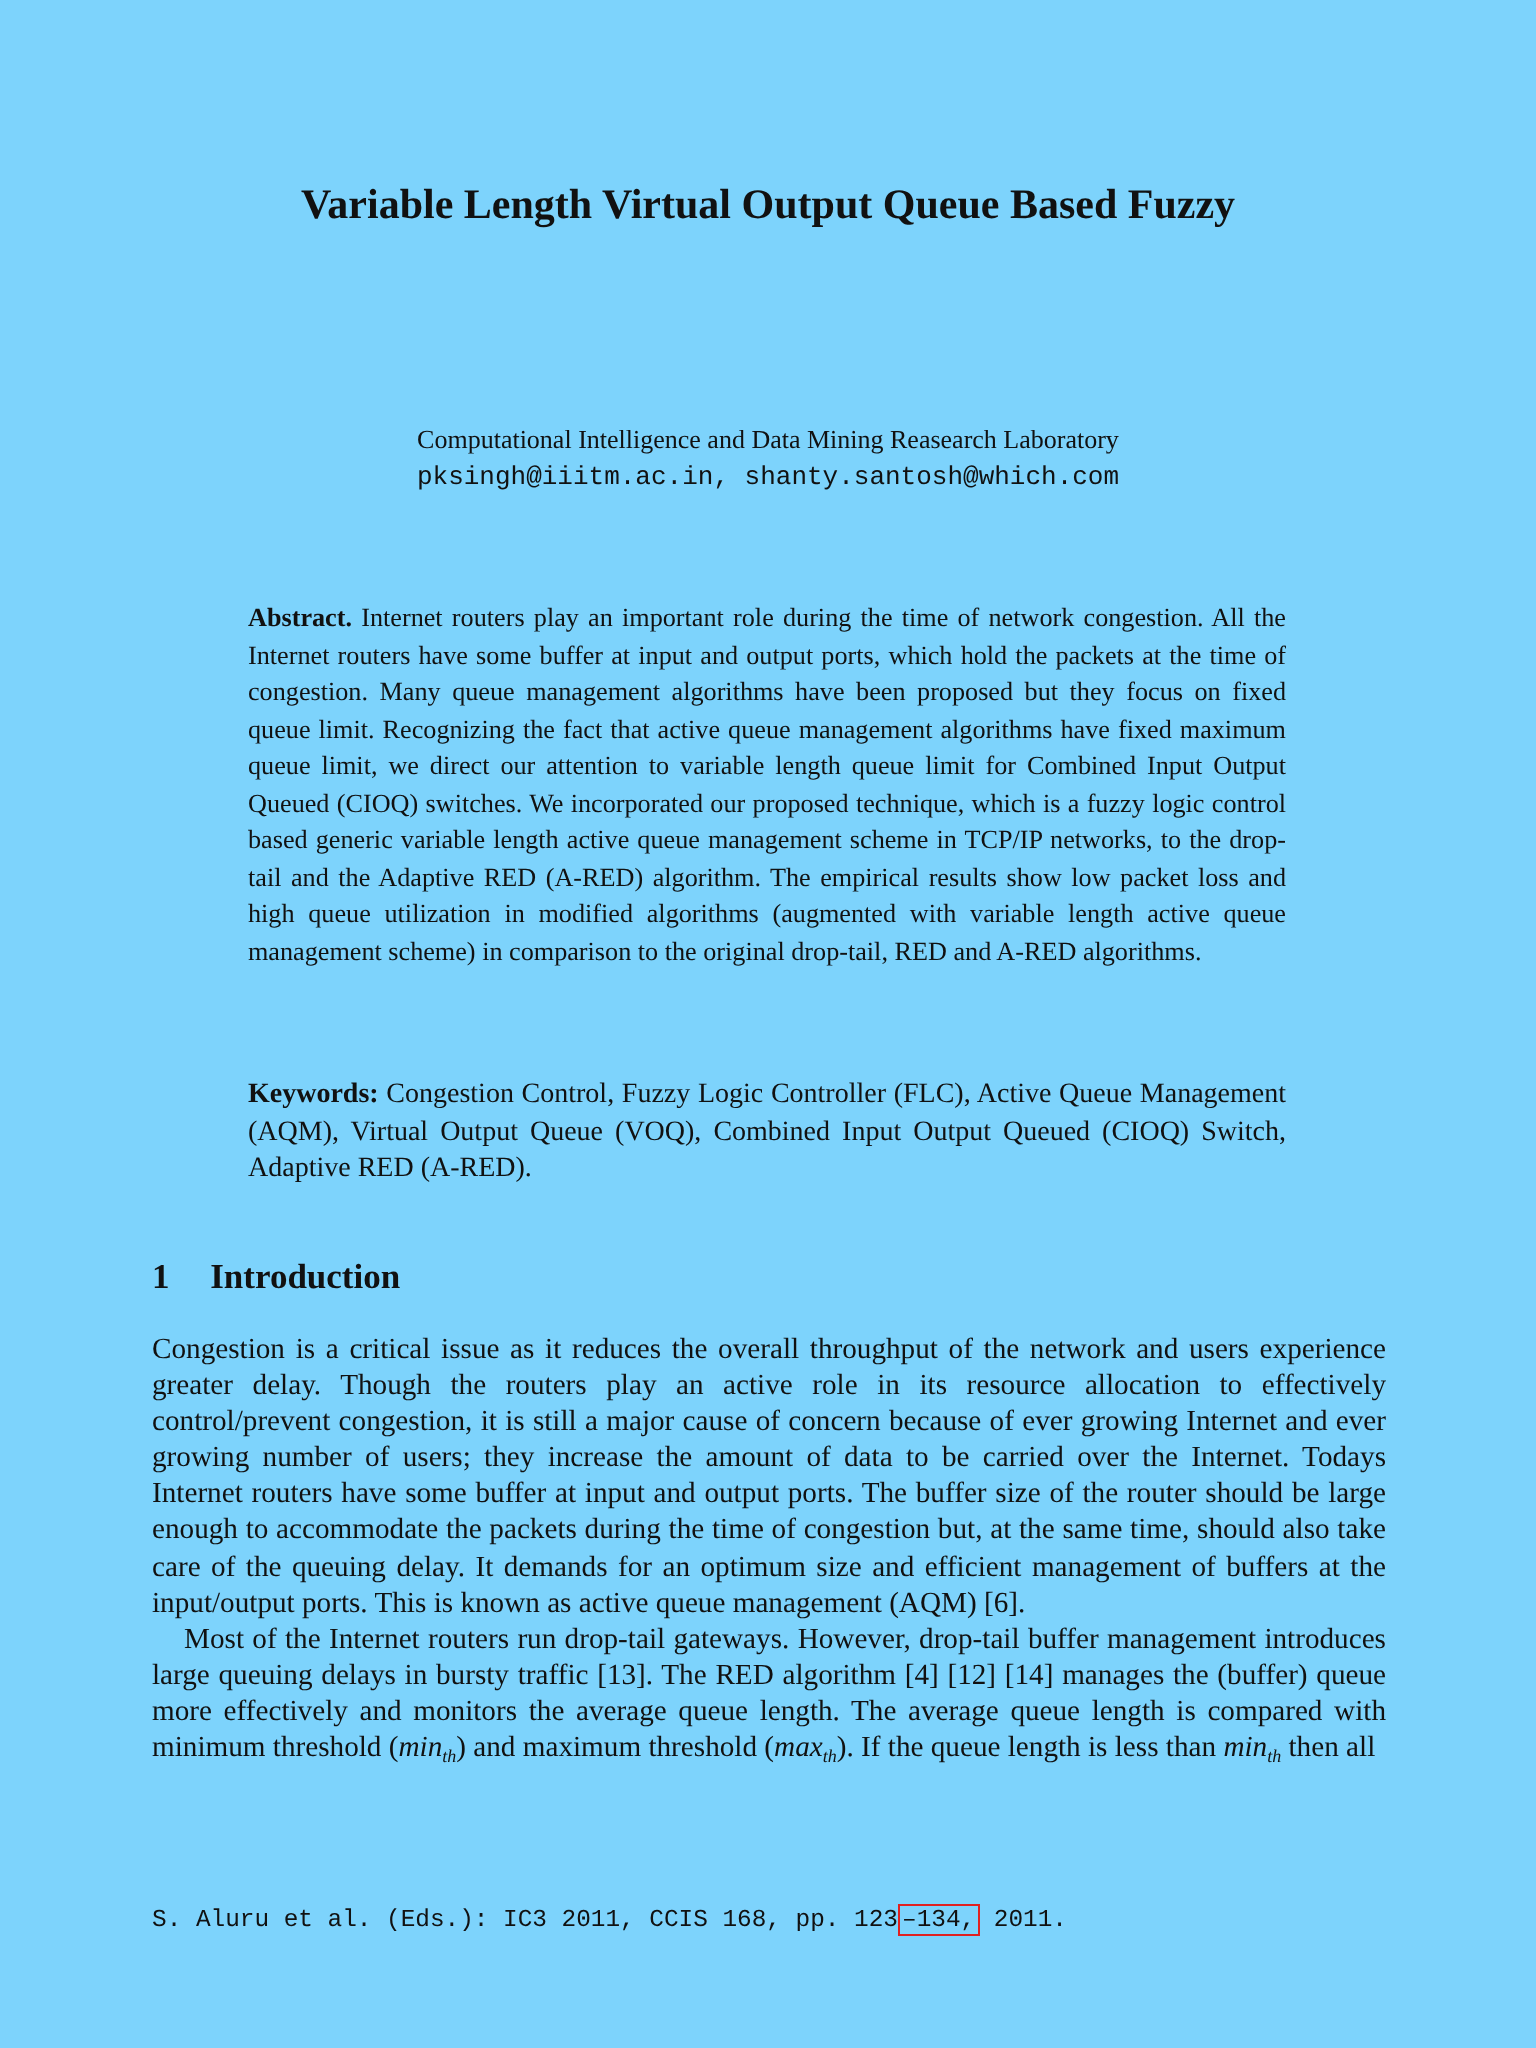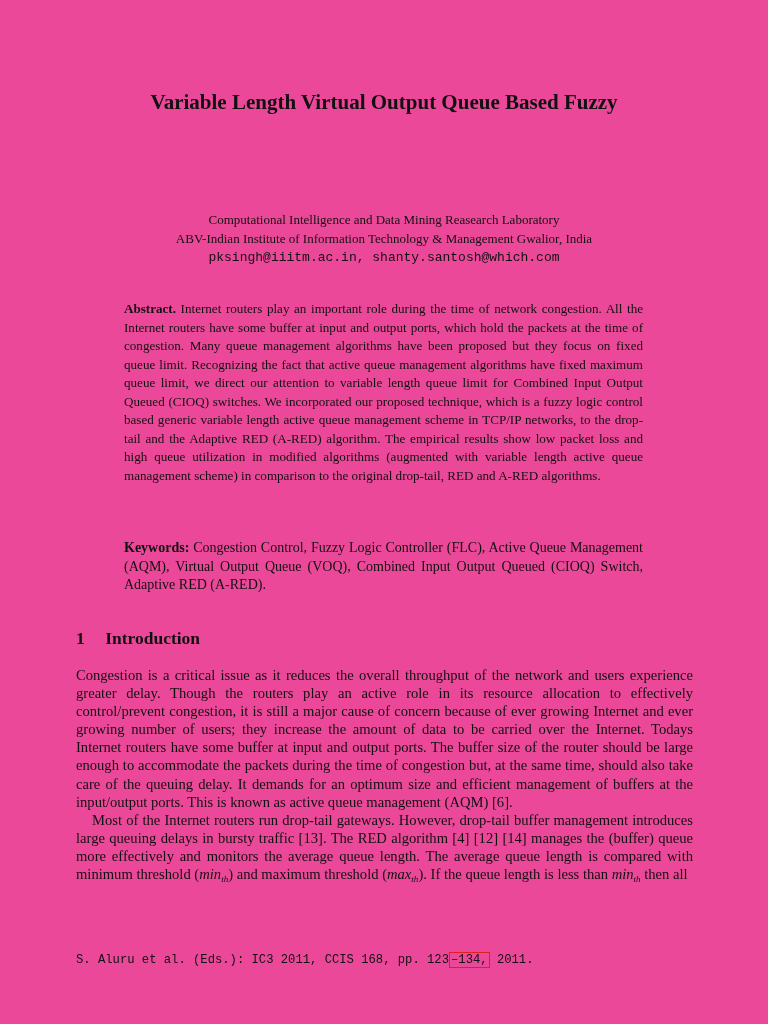--- a/index.html
+++ b/index.html
@@ -1,17 +1,17 @@
 <!DOCTYPE html>
 <html><head>
 <meta charset="utf-8">
 <style>
   html, body { margin: 0; padding: 0; background: #ffffff; }
   body { width: 768px; height: 1024px; position: relative; overflow: hidden; color: #111; font-family: "Liberation Serif", "DejaVu Serif", serif; }
-  .page { position: absolute; left: 0; top: 0; width: 768px; height: 1024px; background: #ec4899; }
+  .page { position: absolute; left: 0; top: 0; width: 768px; height: 1024px; background: #7dd3fc; }
   .title { position: absolute; left: 60px; width: 648px; top: 88px; text-align: center; font-weight: bold; font-size: 21px; line-height: 28px; }
   .authors { position: absolute; left: 60px; width: 648px; top: 175px; text-align: center; font-size: 14.5px; }
   .affil { position: absolute; left: 60px; width: 648px; top: 210px; text-align: center; font-size: 13px; line-height: 19px; }
   .email { font-family: "Liberation Mono", "DejaVu Sans Mono", monospace; font-size: 13px; }
   .abstract { position: absolute; left: 124px; width: 519px; top: 300px; font-size: 13.1px; line-height: 18.5px; text-align: justify; }
   .keywords { position: absolute; left: 124px; width: 519px; top: 539px; font-size: 14px; line-height: 18.5px; text-align: justify; }
   .lead { font-weight: bold; }
   .section-heading { position: absolute; left: 76px; top: 628px; font-size: 17.5px; font-weight: bold; }
   .section-heading .num { margin-right: 16px; }
   .body-text { position: absolute; left: 76px; width: 617px; top: 666px; font-size: 14.6px; line-height: 18.1px; text-align: justify; }
@@ -26,21 +26,20 @@
 
 <div class="page">
 
   <div class="title">
     <div>Variable Length Virtual Output Queue Based Fuzzy</div>
   </div>
 
 
   <div class="affil">
     <div>Computational Intelligence and Data Mining Reasearch Laboratory</div>
-    <div>ABV-Indian Institute of Information Technology &amp; Management Gwalior, India</div>
     <div class="email">pksingh@iiitm.ac.in, shanty.santosh@which.com</div>
   </div>
 
   <div class="abstract">
     <span class="lead">Abstract.</span>
     <span>Internet routers play an important role during the time of network congestion. All the Internet routers have some buffer at input and output ports, which hold the packets at the time of congestion. Many queue management algorithms have been proposed but they focus on fixed queue limit. Recognizing the fact that active queue management algorithms have fixed maximum queue limit, we direct our attention to variable length queue limit for Combined Input Output Queued (CIOQ) switches. We incorporated our proposed technique, which is a fuzzy logic control based generic variable length active queue management scheme in TCP/IP networks, to the drop-tail and the Adaptive RED (A-RED) algorithm. The empirical results show low packet loss and high queue utilization in modified algorithms (augmented with variable length active queue management scheme) in comparison to the original drop-tail, RED and A-RED algorithms.</span>
   </div>
 
   <div class="keywords">
     <span class="lead">Keywords:</span>

